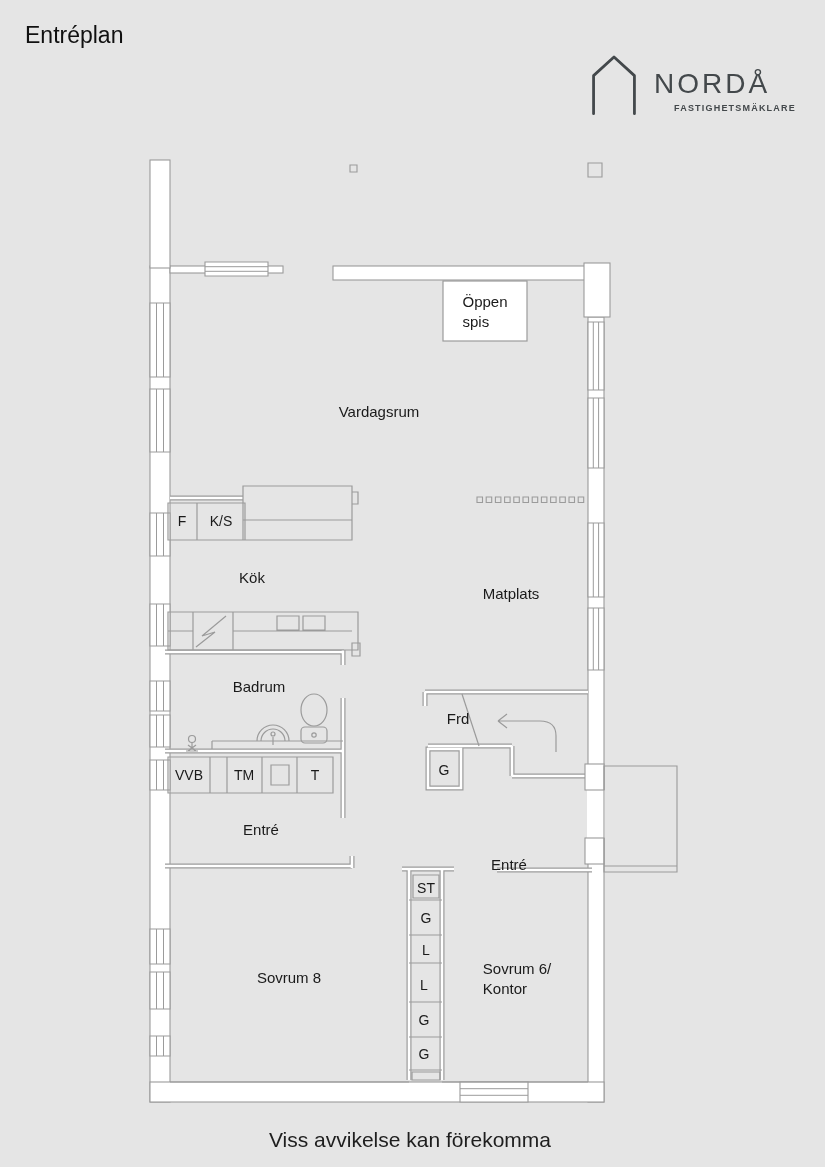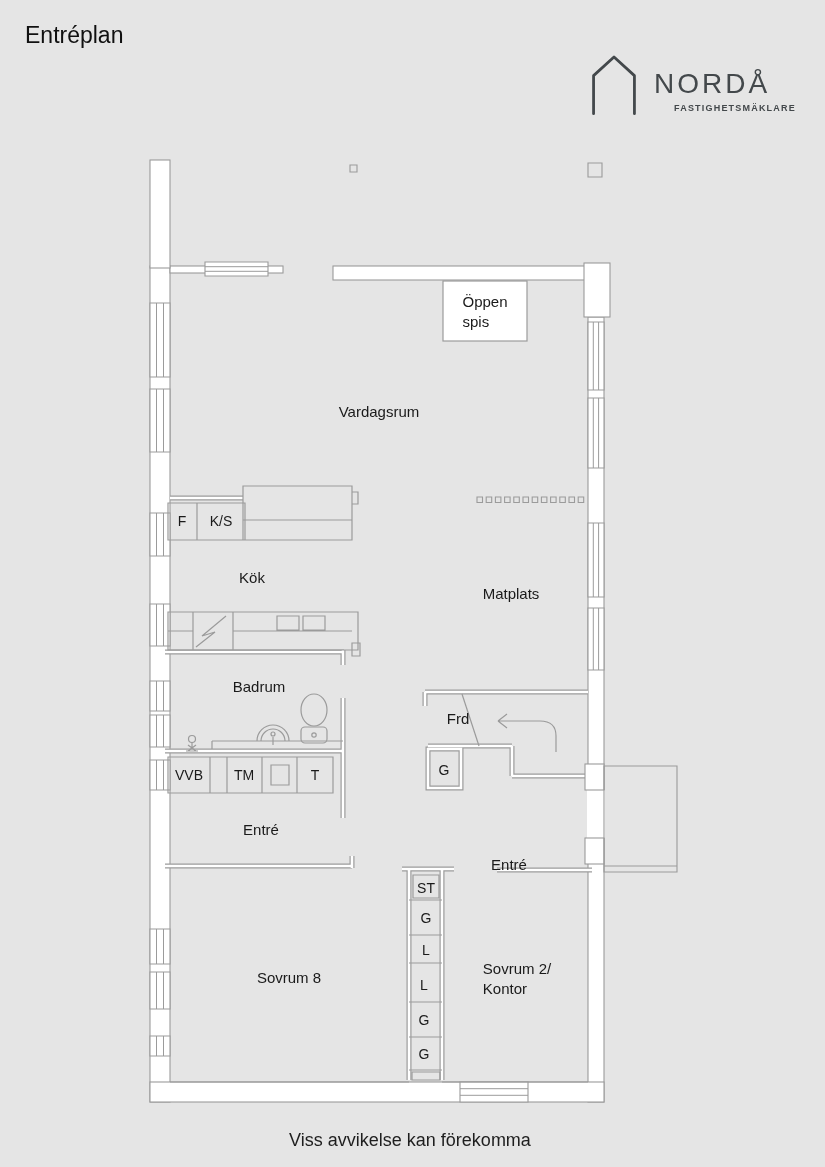--- a/index.html
+++ b/index.html
@@ -9,21 +9,21 @@
   .logo{position:absolute;left:588px;top:52px;display:flex;align-items:flex-start;}
   .logo-icon{flex:0 0 auto;}
   .logo-text{margin-left:14px;margin-top:18px;}
   .brand{font-size:28px;letter-spacing:3px;color:#43484b;line-height:1;font-weight:400;}
   .tagline{font-size:9px;font-weight:700;letter-spacing:1.2px;color:#43484b;margin-top:5px;padding-left:20px;}
   .plan-svg{position:absolute;left:0;top:0;}
   .lbl{position:absolute;transform:translate(-50%,-50%);white-space:pre-line;text-align:left;
        font-size:15px;color:#1a1a1a;line-height:1.35;}
   .lbl.small{font-size:14px;}
   .disclaimer{position:absolute;left:410px;top:1140px;transform:translate(-50%,-50%);
-       font-size:18px;color:#1e1e1e;}
+       font-size:21px;color:#1e1e1e;}
 </style>
 </head>
 <body>
 
 <div class="page">
 
   <div class="page-title">Entréplan</div>
 
   <div class="logo">
     <svg class="logo-icon" width="52" height="64" viewBox="0 0 56 68">
@@ -148,21 +148,21 @@
   <div class="lbl" style="left:485px;top:312px">Öppen
 spis</div>
   <div class="lbl" style="left:379px;top:412px">Vardagsrum</div>
   <div class="lbl" style="left:252px;top:578px">Kök</div>
   <div class="lbl" style="left:511px;top:594px">Matplats</div>
   <div class="lbl" style="left:259px;top:687px">Badrum</div>
   <div class="lbl" style="left:458px;top:719px">Frd</div>
   <div class="lbl" style="left:509px;top:865px">Entré</div>
   <div class="lbl" style="left:261px;top:830px">Entré</div>
   <div class="lbl" style="left:289px;top:978px">Sovrum 8</div>
-  <div class="lbl" style="left:517px;top:979px">Sovrum 2/
+  <div class="lbl" style="left:517px;top:979px">Sovrum 6/
 Kontor</div>
 
   <div class="lbl small" style="left:182px;top:521px">F</div>
   <div class="lbl small" style="left:221px;top:521px">K/S</div>
   <div class="lbl small" style="left:189px;top:775px">VVB</div>
   <div class="lbl small" style="left:244px;top:775px">TM</div>
   <div class="lbl small" style="left:315px;top:775px">T</div>
   <div class="lbl small" style="left:444px;top:770px">G</div>
 
   <div class="lbl small" style="left:426px;top:888px">ST</div>

